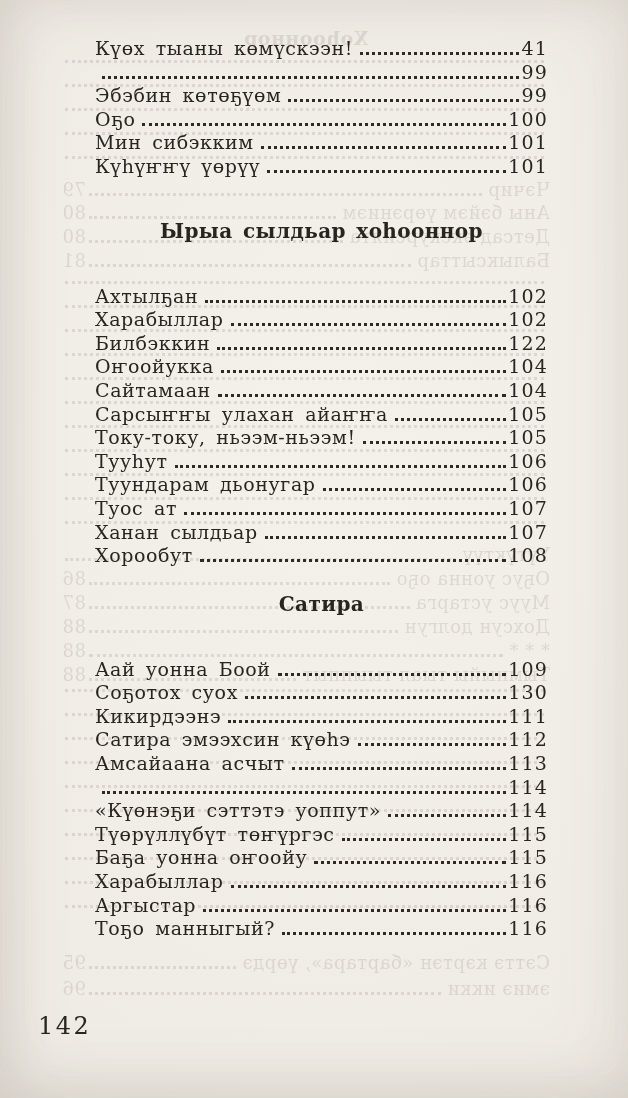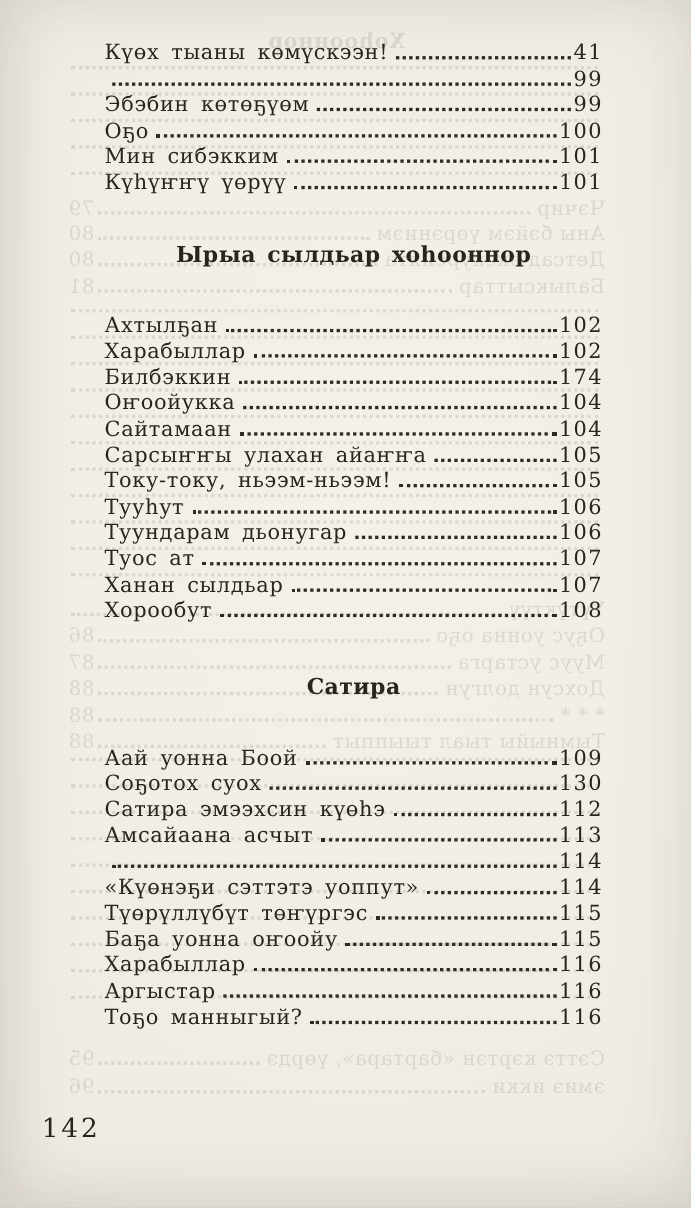--- a/index.html
+++ b/index.html
@@ -13,21 +13,21 @@
   }
   
   .toc{position:absolute;left:95px;top:37px;width:453px;}
   .row{display:flex;align-items:baseline;line-height:23.6px;font-size:19px;
        letter-spacing:0.6px;word-spacing:4px;white-space:nowrap;}
   .title{flex:0 0 auto;}
   .leader{flex:1 1 auto;border-bottom:3px dotted #2e2b25;margin:0 2px 5px 7px;min-width:12px;}
   .pg{flex:0 0 auto;letter-spacing:1.2px;}
   .head{font-size:20px;font-weight:bold;text-align:center;line-height:24px;
         margin:40px 0 42px;letter-spacing:0.4px;word-spacing:3px;}
-  section:nth-of-type(3) .head{margin-top:44px;}
+  section:nth-of-type(3) .head{margin-top:24px;}
   .folio{position:absolute;left:38px;top:1012px;font-size:24px;letter-spacing:2.5px;}
   
   .bleed{position:absolute;inset:0;transform:scaleX(-1);opacity:0.16;color:#6b6557;
          filter:blur(0.5px);pointer-events:none;}
   .b-row{position:absolute;left:78px;right:62px;display:flex;align-items:baseline;
          font-size:18px;line-height:20px;white-space:nowrap;letter-spacing:0.5px;}
   .b-title{flex:0 0 auto;}
   .b-leader{flex:1 1 auto;border-bottom:3px dotted currentColor;margin:0 3px 4px 6px;}
   .b-num{flex:0 0 auto;}
   .b-center{justify-content:center;}
@@ -219,21 +219,21 @@
           <span class="pg">102</span>
         </div>
         <div class="row">
           <span class="title">Харабыллар</span>
           <span class="leader"></span>
           <span class="pg">102</span>
         </div>
         <div class="row">
           <span class="title">Билбэккин</span>
           <span class="leader"></span>
-          <span class="pg">174</span>
+          <span class="pg">122</span>
         </div>
         <div class="row">
           <span class="title">Оҥоойукка</span>
           <span class="leader"></span>
           <span class="pg">104</span>
         </div>
         <div class="row">
           <span class="title">Сайтамаан</span>
           <span class="leader"></span>
           <span class="pg">104</span>
@@ -278,20 +278,25 @@
         <h2 class="head">Сатира</h2>
         <div class="row">
           <span class="title">Аай уонна Боой</span>
           <span class="leader"></span>
           <span class="pg">109</span>
         </div>
         <div class="row">
           <span class="title">Соҕотох суох</span>
           <span class="leader"></span>
           <span class="pg">130</span>
+        </div>
+        <div class="row">
+          <span class="title">Кикирдээнэ</span>
+          <span class="leader"></span>
+          <span class="pg">111</span>
         </div>
         <div class="row">
           <span class="title">Сатира эмээхсин күөһэ</span>
           <span class="leader"></span>
           <span class="pg">112</span>
         </div>
         <div class="row">
           <span class="title">Амсайаана асчыт</span>
           <span class="leader"></span>
           <span class="pg">113</span>

